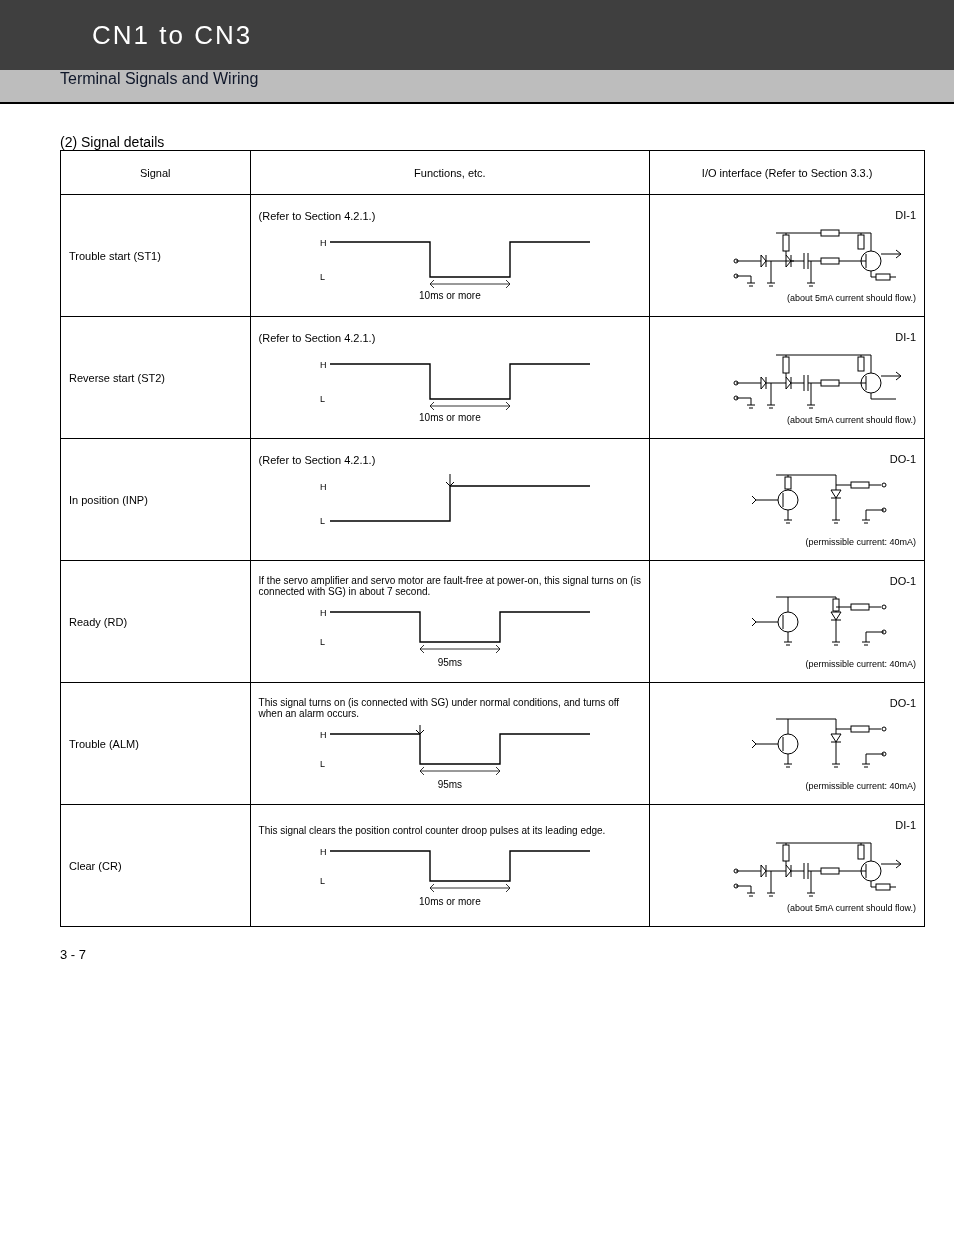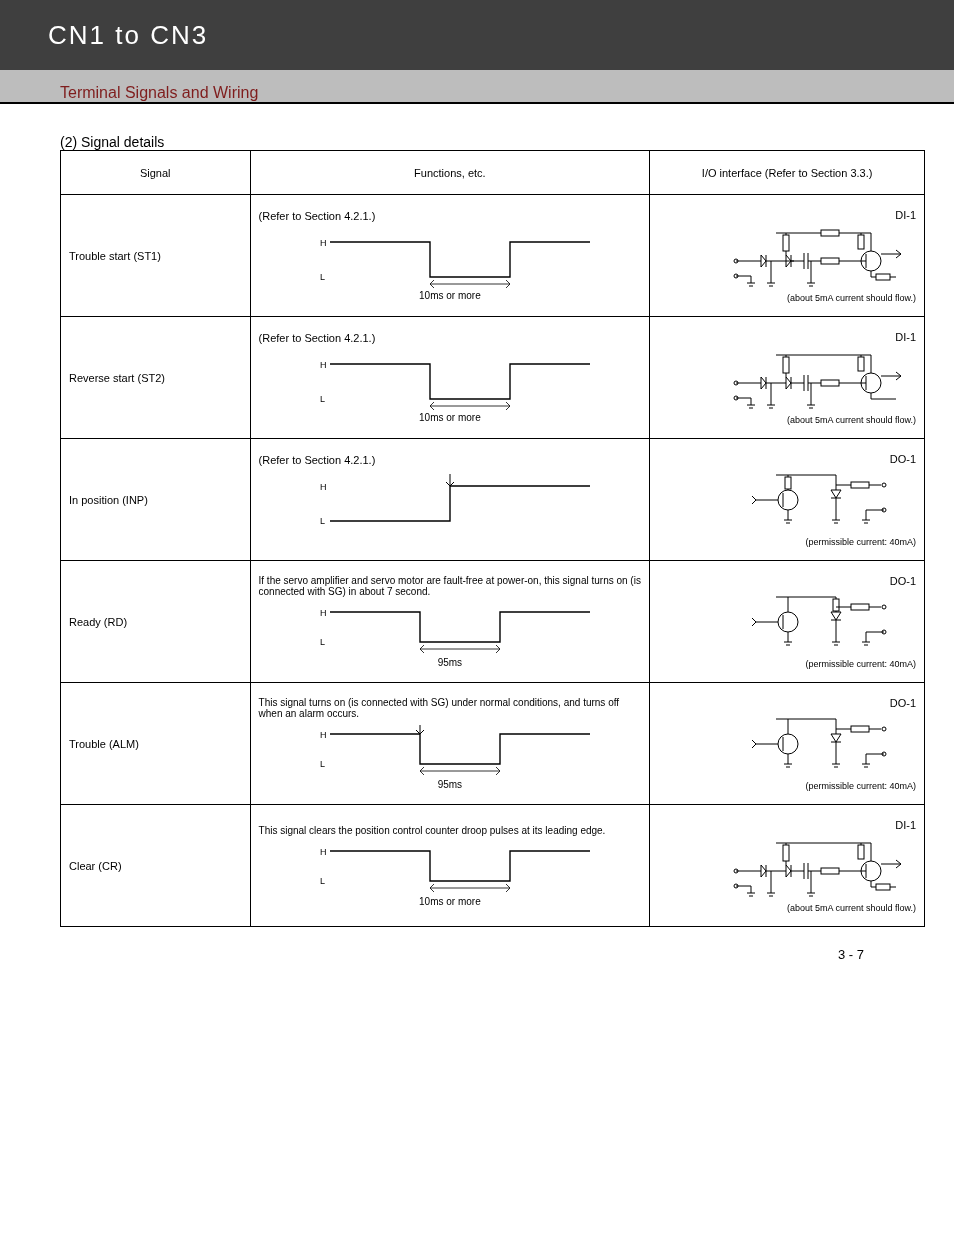--- a/index.html
+++ b/index.html
@@ -1,31 +1,31 @@
 <!DOCTYPE html>
 <html><head>
 <meta charset="utf-8">
 <style>
   * { box-sizing: border-box; margin: 0; padding: 0; }
   html, body { width: 954px; background: #fff; font-family: Arial, Helvetica, sans-serif; color: #000; }
   .page { width: 954px; position: relative; padding-bottom: 40px; }
-  .header-band { background: #3f3f3f; height: 70px; width: 100%; display: flex; align-items: center; padding-left: 48px; color: #fff; font-size: 26px; letter-spacing: 2px; }
-  .sub-band { background: #bdbdbd; height: 34px; width: 100%; display: flex; align-items: flex-end; padding-left: 60px; color: #7f1d1d; font-size: 16px; border-bottom: 2px solid #000; }
+  .header-band { background: #3f3f3f; height: 70px; width: 100%; display: flex; align-items: center; padding-left: 92px; color: #fff; font-size: 26px; letter-spacing: 2px; }
+  .sub-band { background: #bdbdbd; height: 34px; width: 100%; display: flex; align-items: flex-start; padding-left: 60px; color: #0f172a; font-size: 16px; border-bottom: 2px solid #000; }
   .content { padding: 30px 30px 0 60px; }
   .table-title { font-size: 14px; margin-bottom: 0; }
   table.spec { border-collapse: collapse; width: 865px; }
   table.spec th, table.spec td { border: 1px solid #000; padding: 2px 8px; font-size: 11px; vertical-align: middle; }
   table.spec th { font-weight: normal; text-align: center; height: 44px; }
   col.c1 { width: 190px; }
   col.c2 { width: 400px; }
   col.c3 { width: 275px; }
   .sig-cell { position: relative; height: 122px; }
   .sig-svg { display: block; margin: 0 auto; }
   .circuit-cell { text-align: right; height: 122px; }
-  .page-num { text-align: right; padding-right: 60px; font-size: 13px; margin-top: 20px; }
+  .page-num { text-align: left; padding-right: 60px; font-size: 13px; margin-top: 20px; }
   .sig-hv { font-size: 9px; }
 </style>
 </head>
 <body>
 <div class="page">
 
 <div class="header-band">
   <span>CN1 to CN3</span>
 </div>
 <div class="sub-band">

